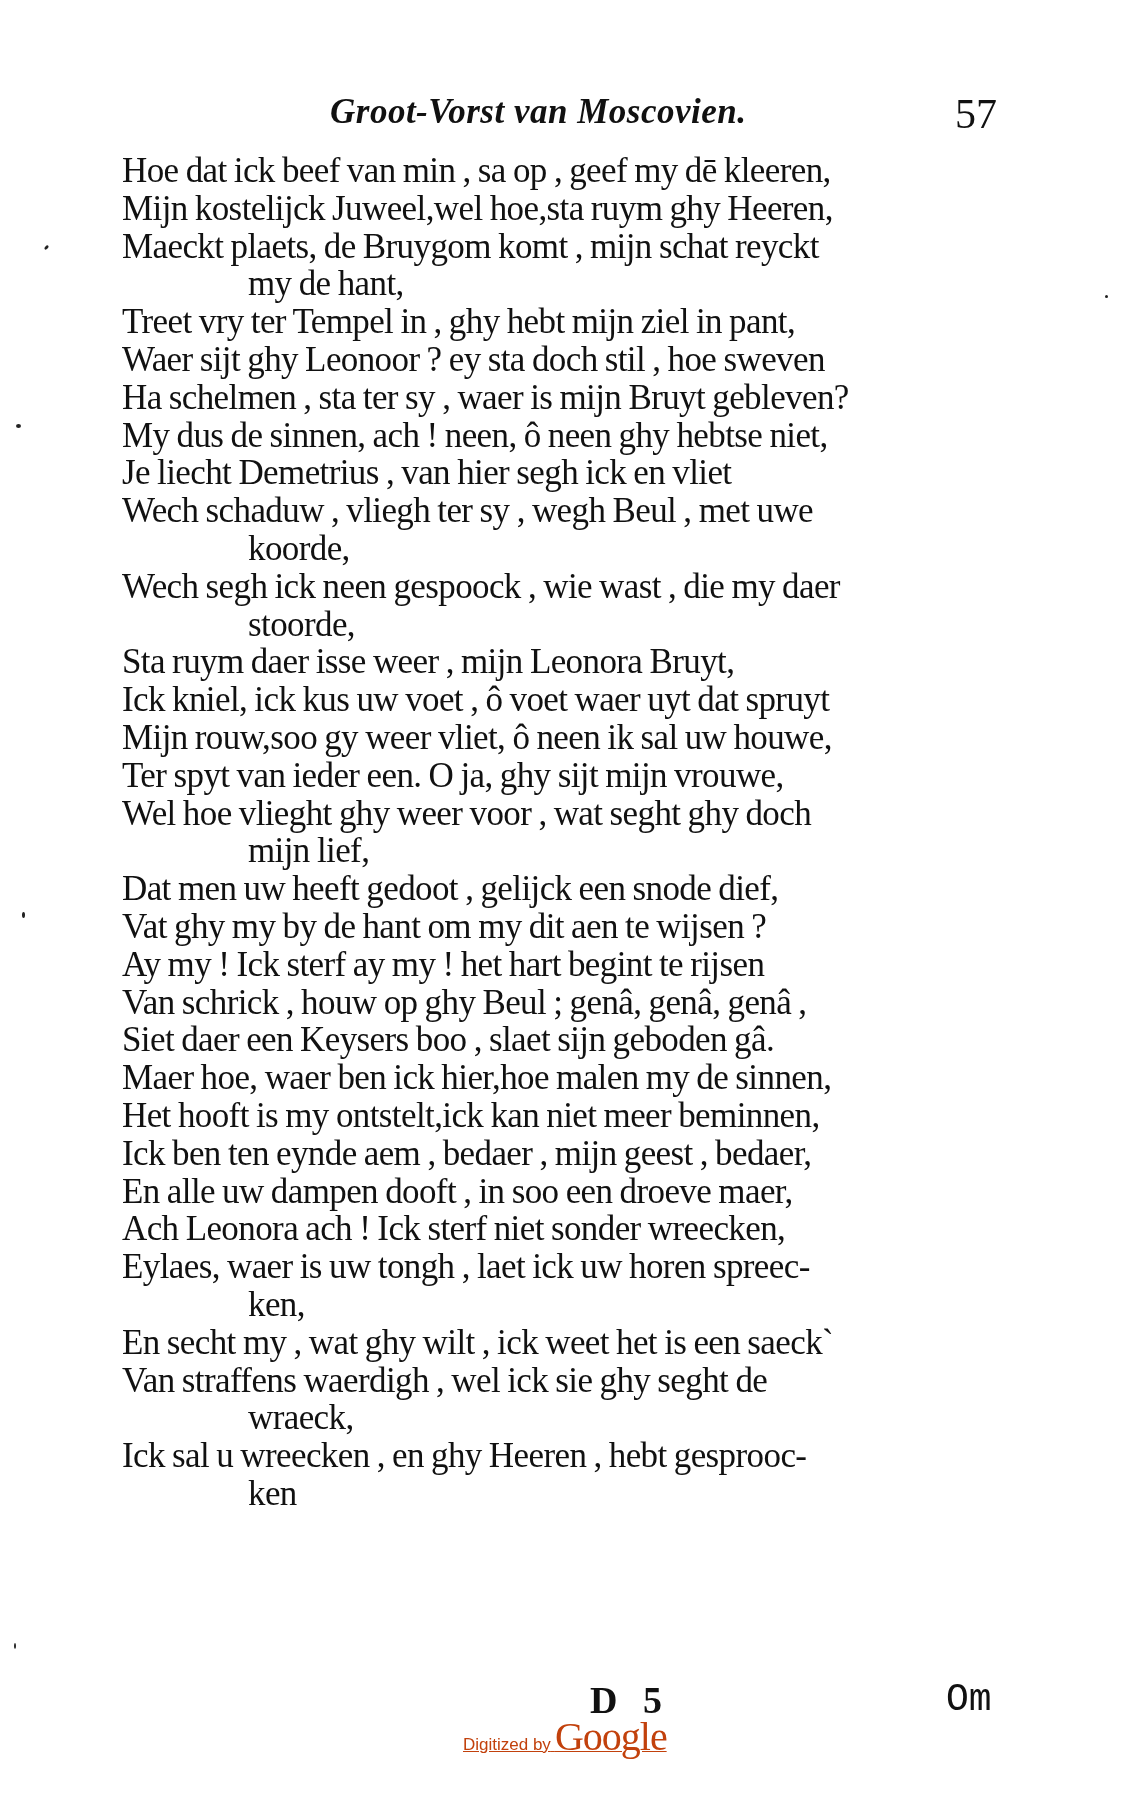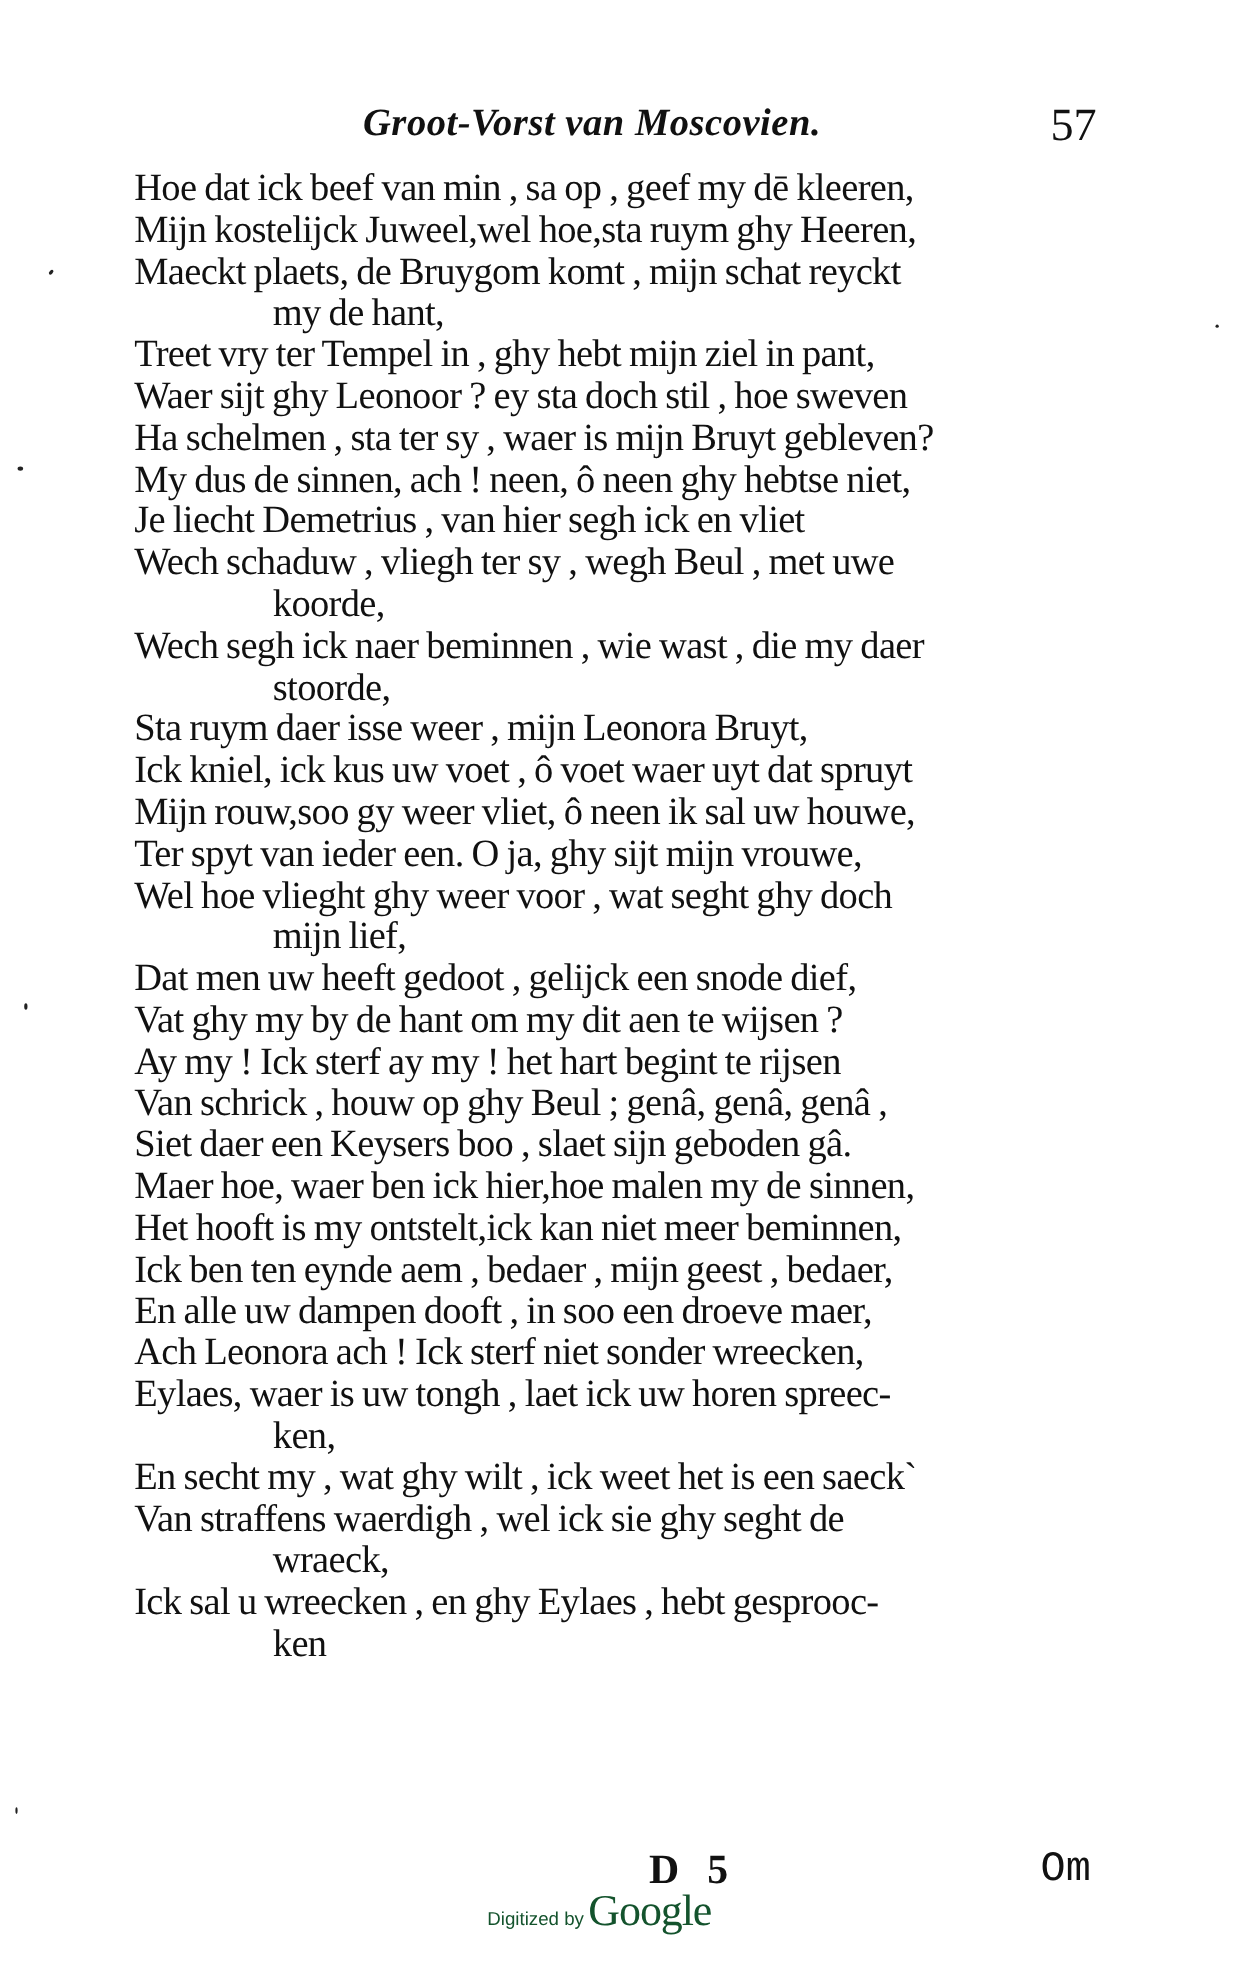--- a/index.html
+++ b/index.html
@@ -72,23 +72,24 @@
     .catchword {
       position: absolute;
       top: 1678px;
       left: 946px;
       font-size: 38px;
       font-family: Liberation Mono, monospace;
     }
     .digitized {
       position: absolute;
       top: 1713px;
-      left: 443px;
-      color: #14532d;
+      left: 463px;
+      color: #c2410c;
       white-space: nowrap;
+      text-decoration: underline;
     }
     .digitized .by {
       font-family: "Liberation Sans", "DejaVu Sans", sans-serif;
       font-size: 17px;
     }
     .digitized .brand {
       font-family: "Liberation Serif", "DejaVu Serif", serif;
       font-size: 40px;
       letter-spacing: -1px;
     }
@@ -111,21 +112,21 @@
     <li>Mijn kostelijck Juweel,wel hoe,sta ruym ghy Heeren,</li>
     <li>Maeckt plaets, de Bruygom komt , mijn schat reyckt</li>
     <li class="cont">my de hant,</li>
     <li>Treet vry ter Tempel in , ghy hebt mijn ziel in pant,</li>
     <li>Waer sijt ghy Leonoor ? ey sta doch stil , hoe sweven</li>
     <li>Ha schelmen , sta ter sy , waer is mijn Bruyt gebleven?</li>
     <li>My dus de sinnen, ach ! neen, ô neen ghy hebtse niet,</li>
     <li>Je liecht Demetrius , van hier segh ick en vliet</li>
     <li>Wech schaduw , vliegh ter sy , wegh Beul , met uwe</li>
     <li class="cont">koorde,</li>
-    <li>Wech segh ick naer beminnen , wie wast , die my daer</li>
+    <li>Wech segh ick neen gespoock , wie wast , die my daer</li>
     <li class="cont">stoorde,</li>
     <li>Sta ruym daer isse weer , mijn Leonora Bruyt,</li>
     <li>Ick kniel, ick kus uw voet , ô voet waer uyt dat spruyt</li>
     <li>Mijn rouw,soo gy weer vliet, ô neen ik sal uw houwe,</li>
     <li>Ter spyt van ieder een. O ja, ghy sijt mijn vrouwe,</li>
     <li>Wel hoe vlieght ghy weer voor , wat seght ghy doch</li>
     <li class="cont">mijn lief,</li>
     <li>Dat men uw heeft gedoot , gelijck een snode dief,</li>
     <li>Vat ghy my by de hant om my dit aen te wijsen ?</li>
     <li>Ay my ! Ick sterf ay my ! het hart begint te rijsen</li>
@@ -134,21 +135,21 @@
     <li>Maer hoe, waer ben ick hier,hoe malen my de sinnen,</li>
     <li>Het hooft is my ontstelt,ick kan niet meer beminnen,</li>
     <li>Ick ben ten eynde aem , bedaer , mijn geest , bedaer,</li>
     <li>En alle uw dampen dooft , in soo een droeve maer,</li>
     <li>Ach Leonora ach ! Ick sterf niet sonder wreecken,</li>
     <li>Eylaes, waer is uw tongh , laet ick uw horen spreec-</li>
     <li class="cont">ken,</li>
     <li>En secht my , wat ghy wilt , ick weet het is een saeck`</li>
     <li>Van straffens waerdigh , wel ick sie ghy seght de</li>
     <li class="cont">wraeck,</li>
-    <li>Ick sal u wreecken , en ghy Eylaes , hebt gesprooc-</li>
+    <li>Ick sal u wreecken , en ghy Heeren , hebt gesprooc-</li>
     <li class="cont">ken</li>
   </ol>
 
   <div class="signature">D 5</div>
   <div class="catchword">Om</div>
 
   <div class="digitized">
     <span class="by">Digitized by</span>
     <span class="brand">Google</span>
   </div>

